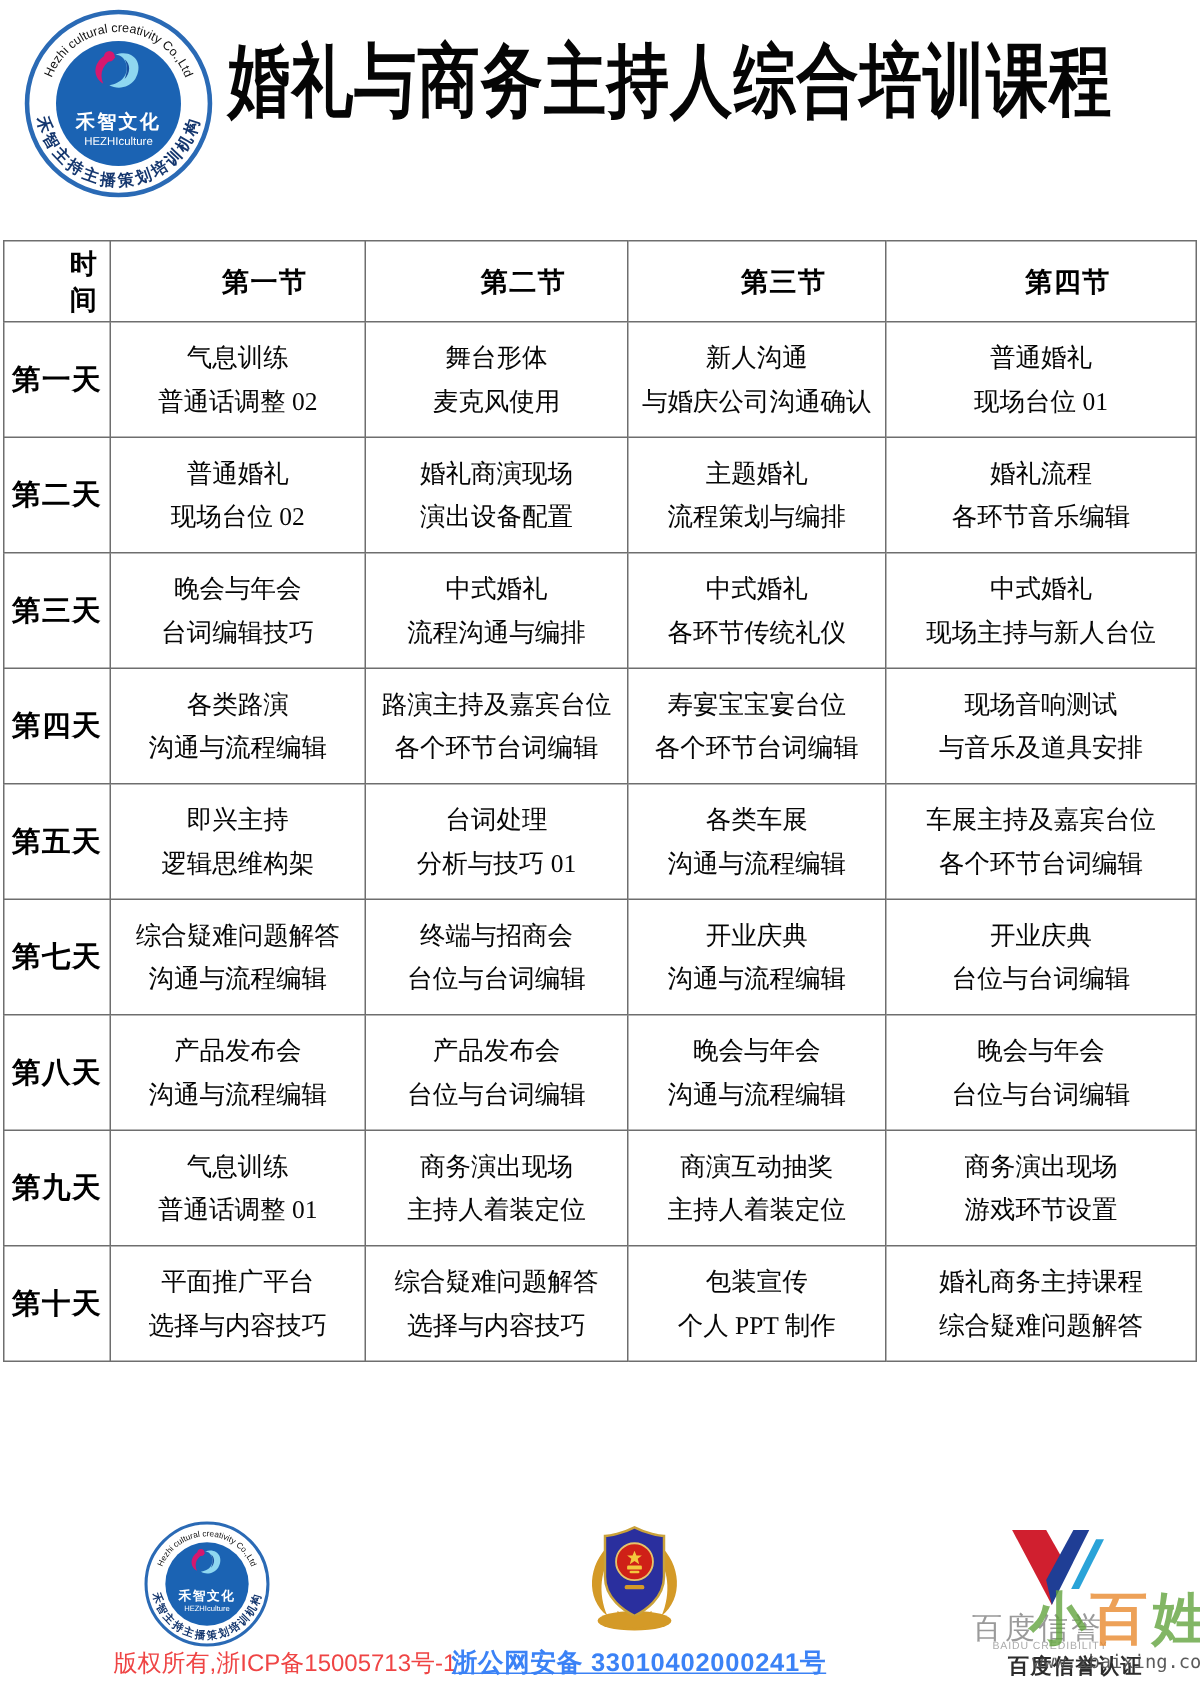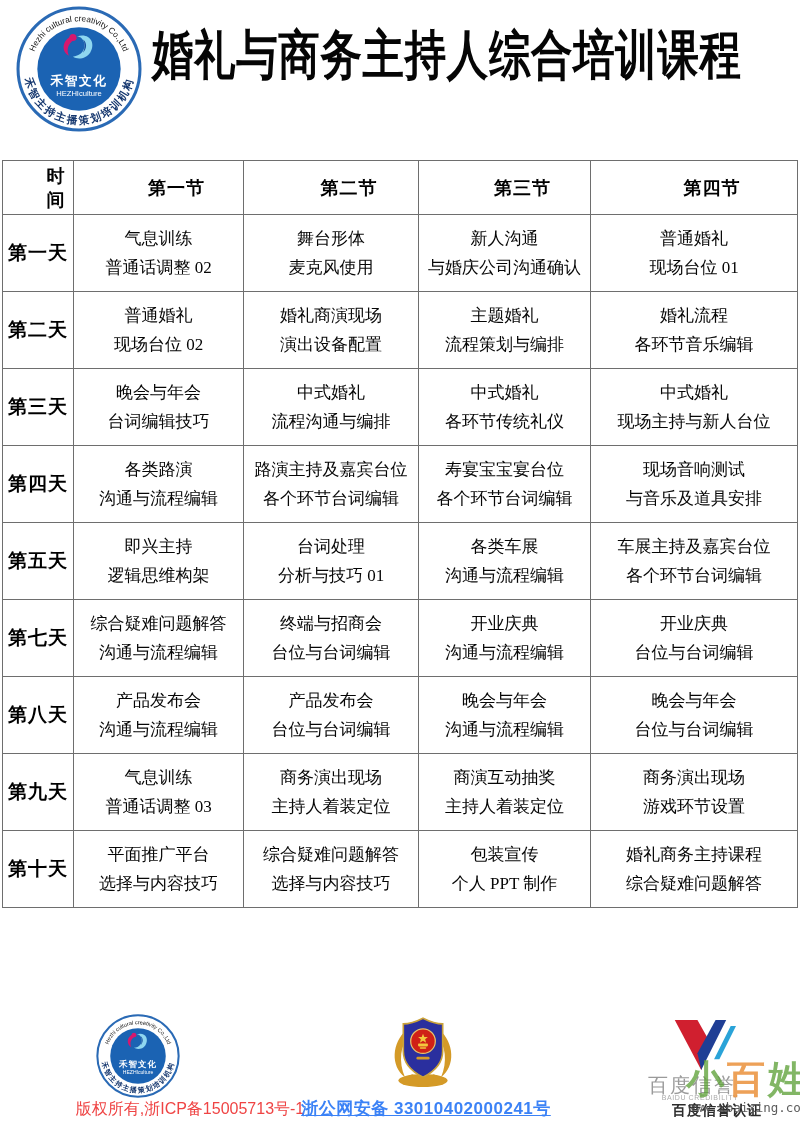--- a/index.html
+++ b/index.html
@@ -228,21 +228,21 @@
           </td>
           <td class="sess">
             <div class="line">晚会与年会</div>
             <div class="line">台位与台词编辑</div>
           </td>
         </tr>
         <tr>
           <td class="day">第九天</td>
           <td class="sess">
             <div class="line">气息训练</div>
-            <div class="line">普通话调整 03</div>
+            <div class="line">普通话调整 01</div>
           </td>
           <td class="sess">
             <div class="line">商务演出现场</div>
             <div class="line">主持人着装定位</div>
           </td>
           <td class="sess">
             <div class="line">商演互动抽奖</div>
             <div class="line">主持人着装定位</div>
           </td>
           <td class="sess">

